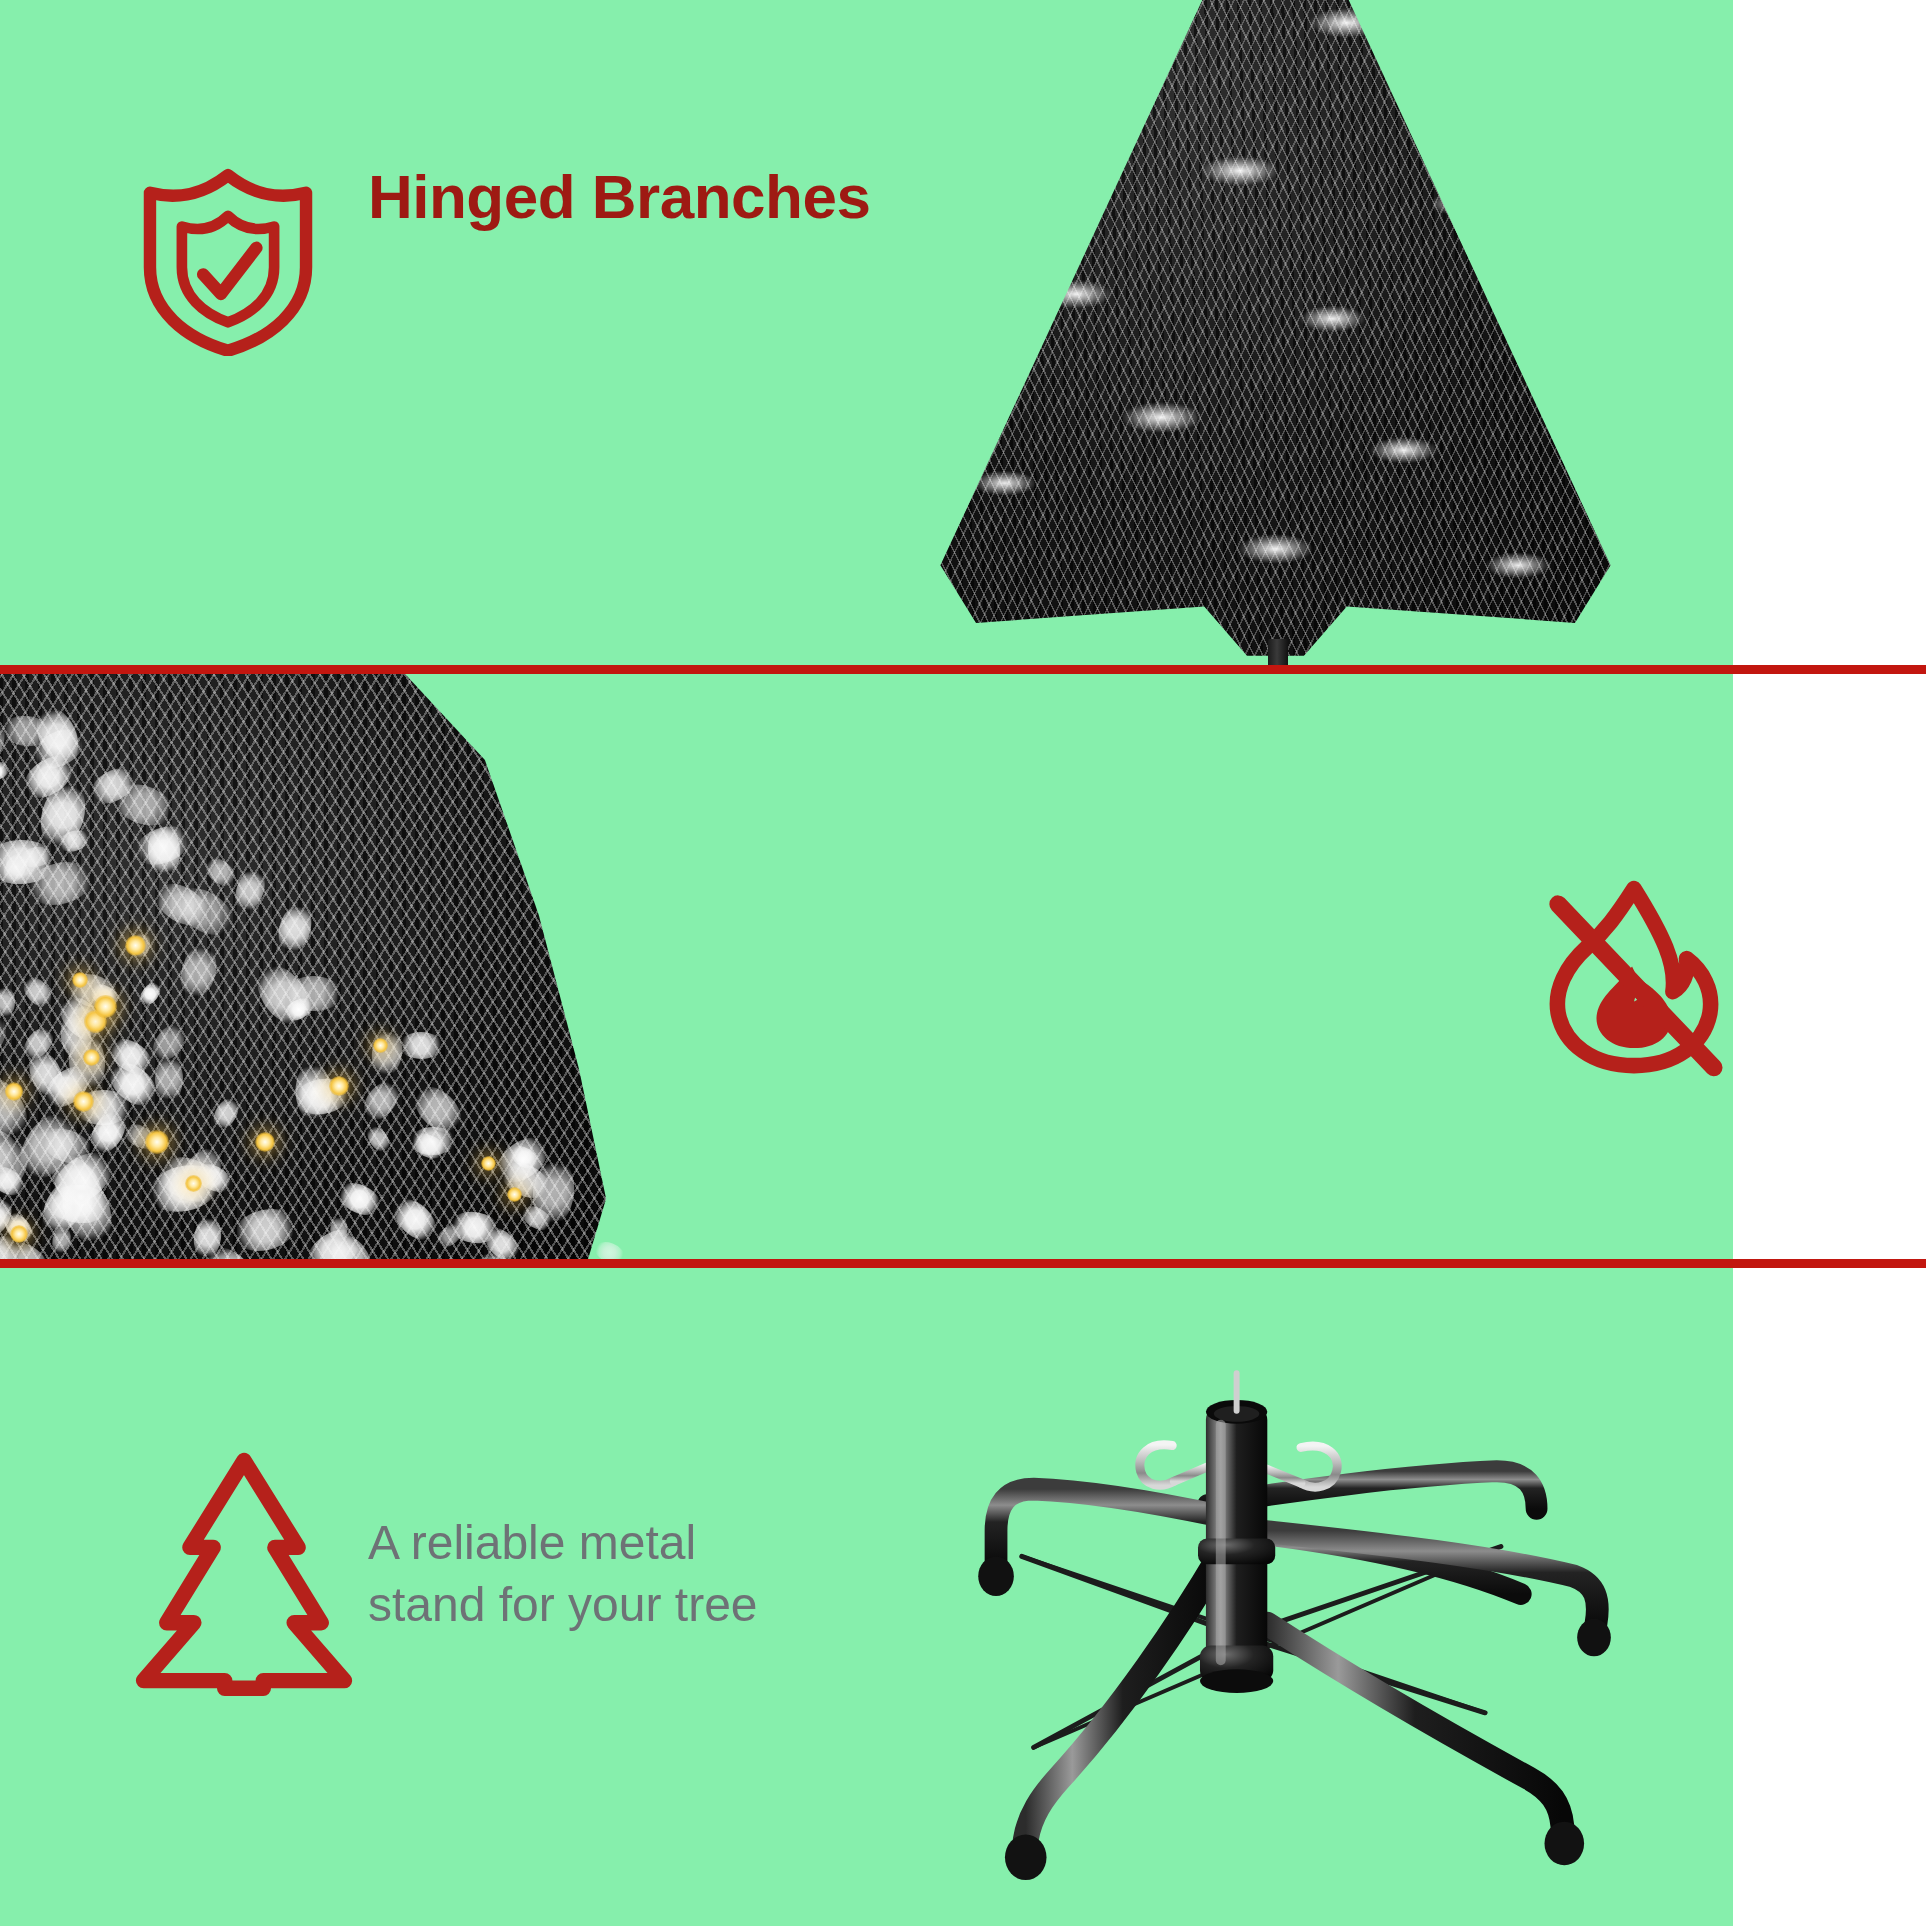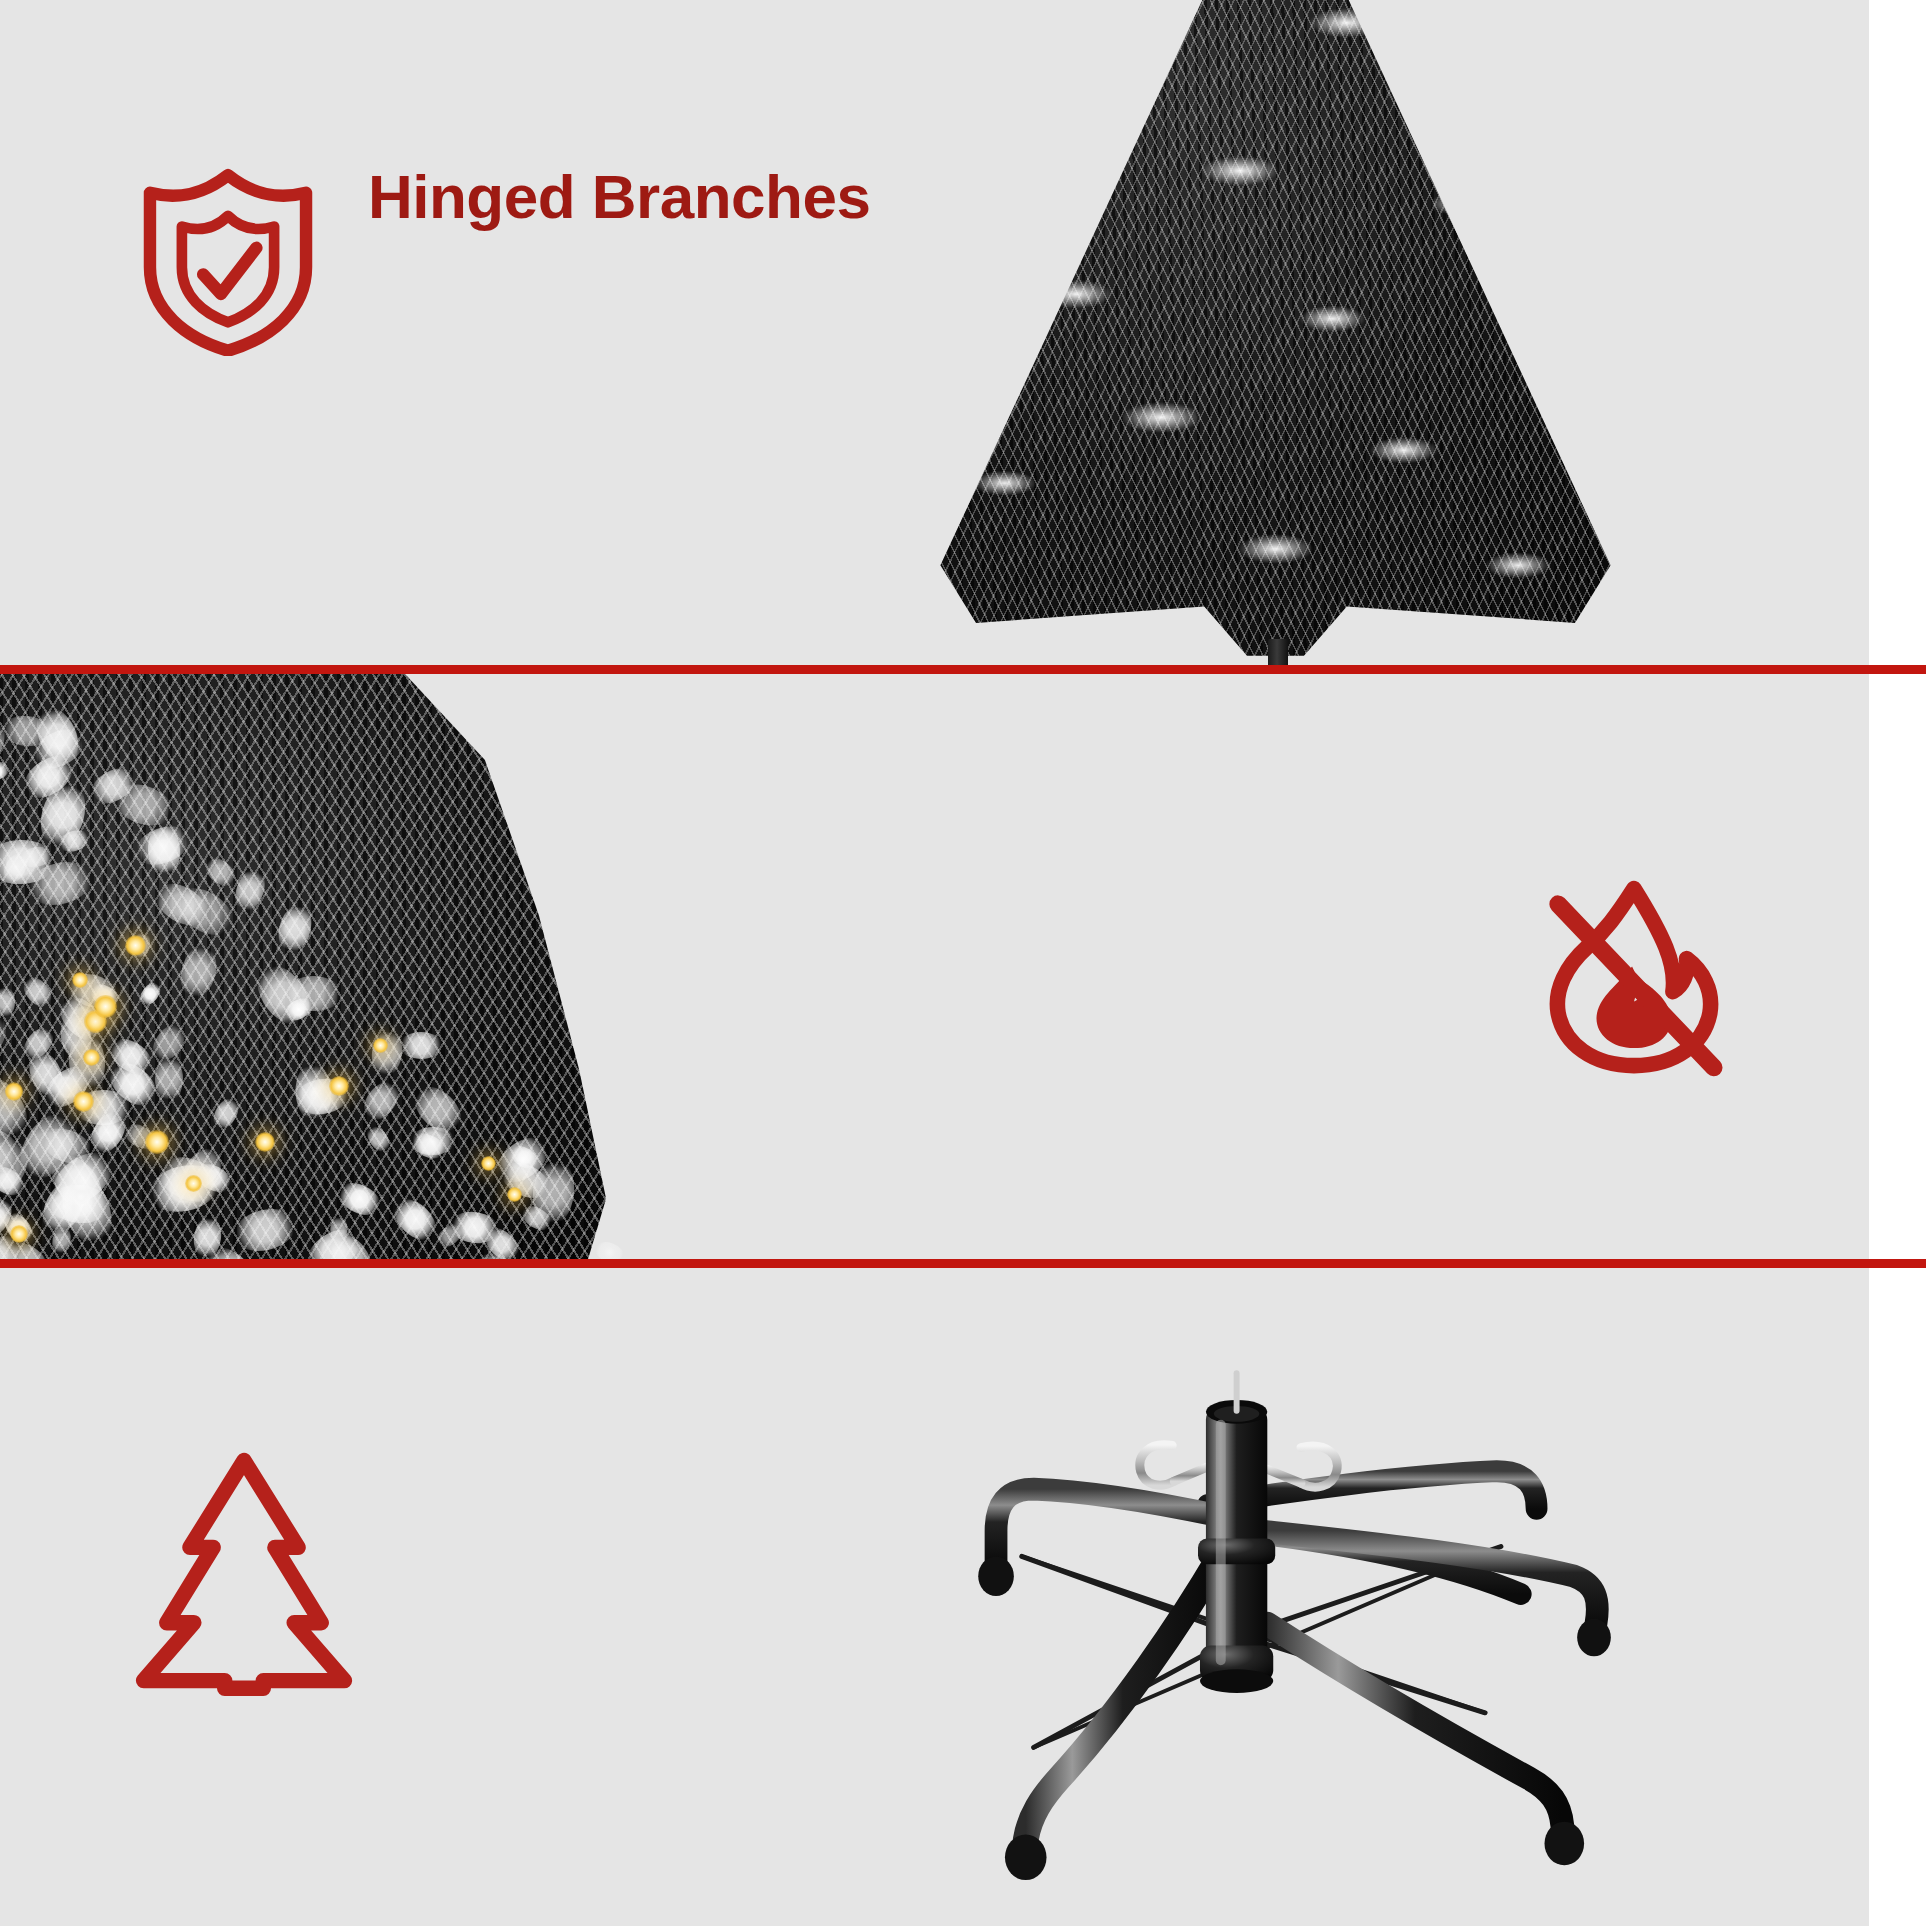--- a/index.html
+++ b/index.html
@@ -18,23 +18,23 @@
     width: 1927px;
     height: 1927px;
     background: #ffffff;
     overflow: hidden;
   }
 
   
   .panel {
     position: absolute;
     left: 0;
-    width: 1869px;
+    width: 1733px;
     overflow: hidden;
-    background: #e5e5e5;
+    background: #86efac;
   }
   #panel-1 { top: 0;    height: 665px; }
   #panel-2 { top: 674px; height: 585px; }
   #panel-3 { top: 1268px; height: 658px; }
 
   .divider {
     position: absolute;
     left: 0;
     width: 1927px;
     height: 9px;
@@ -327,20 +327,21 @@
 
       <line x1="16" y1="16" x2="96" y2="100" stroke="#b5211b" stroke-width="9" stroke-linecap="round"></line>
     </svg>
   </div>
 
   <div class="divider" id="divider-2"></div>
 
   <section class="panel" id="panel-3">
 
     <div class="feature-text" id="text-sturdy" style="top:222px;left:368px;">
+      <p class="feature-body"><span>A reliable metal</span><br><span>stand for your tree</span></p>
     </div>
   </section>
 
   <div class="icon-wrap" id="icon-tree">
     <svg viewBox="0 0 120 130" fill="none" xmlns="http://www.w3.org/2000/svg">
       <path d="M60 7
                L88 52 L76 52 L100 91 L86 91 L112 121
                L70 121 L70 125 L50 125 L50 121 L8 121
                L34 91 L20 91 L44 52 L32 52 Z" stroke="#b5211b" stroke-width="8" stroke-linejoin="round" stroke-linecap="round" fill="none"></path>
     </svg>

